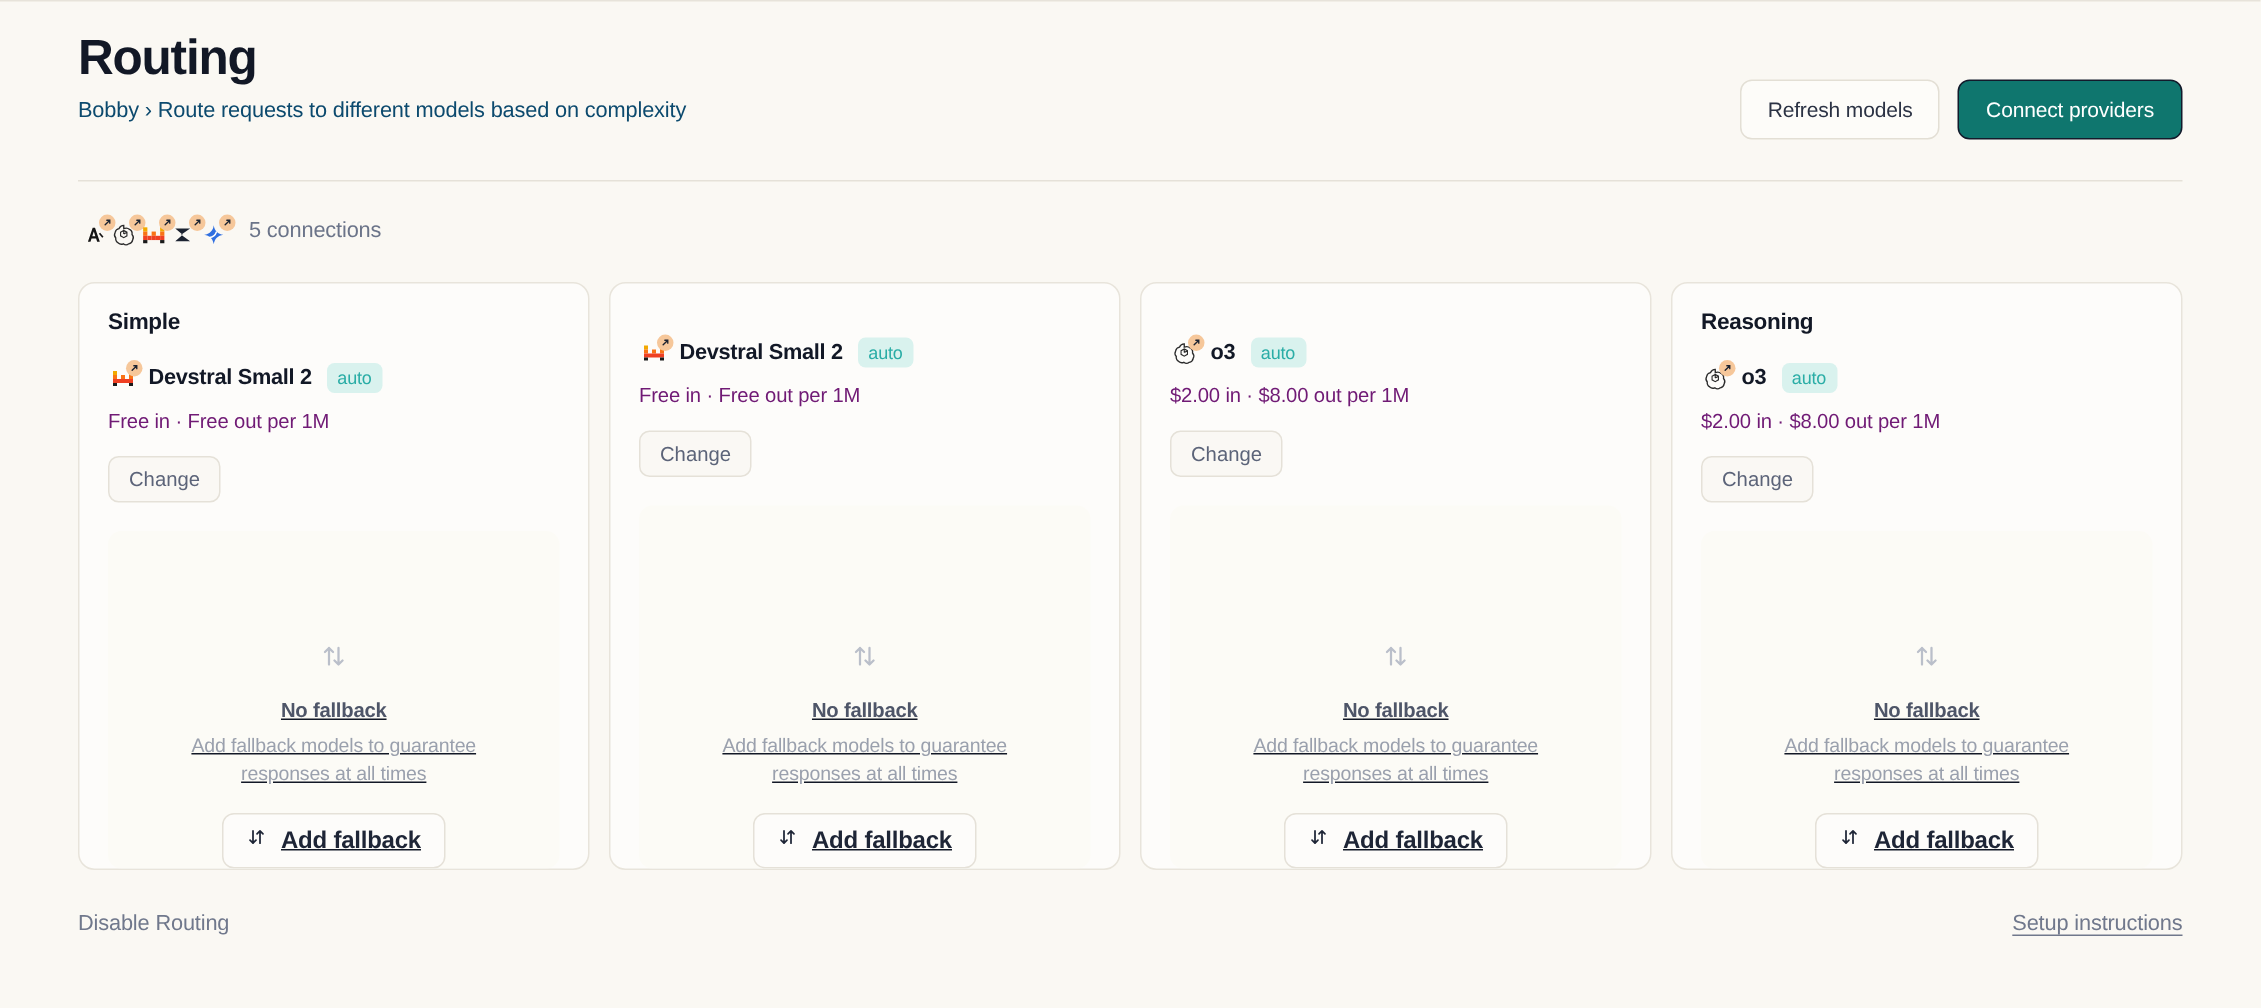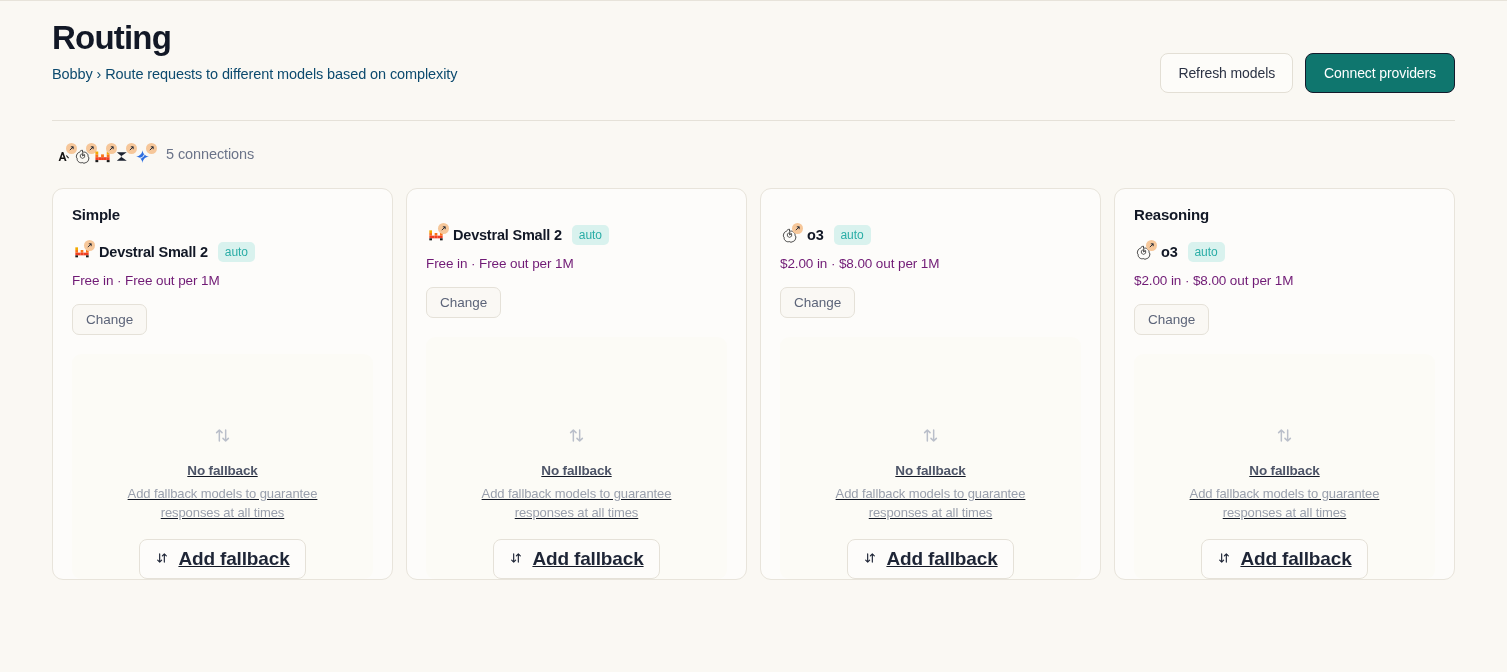--- a/index.html
+++ b/index.html
@@ -266,21 +266,21 @@
 
   .dz-btn {
     margin-top: 16px;
     display: flex;
     align-items: center;
     gap: 9px;
     background: #fdfcfa;
     border: 1px solid #e5e1d8;
     border-radius: 8px;
     padding: 8px 15px;
-    font-size: 19px;
+    font-size: 16px;
     font-weight: 700;
     color: #1e2536;
     letter-spacing: -0.15px;
     cursor: pointer;
     font-family: "Liberation Sans", sans-serif;
     white-space: nowrap;
   }
 
   
   .footer {
@@ -574,14 +574,18 @@
               <path d="M16 19 L16 5 M12.6 8.4 L16 5 L19.4 8.4"></path>
             </svg>
           </span>
           <span>Add fallback</span>
         </button>
       </div>
     </div>
 
   </div>
 
+  <div class="footer">
+    <span class="footer-link">Disable Routing</span>
+    <span class="footer-link underline">Setup instructions</span>
+  </div>
 
 </div>
 
 </body></html>

